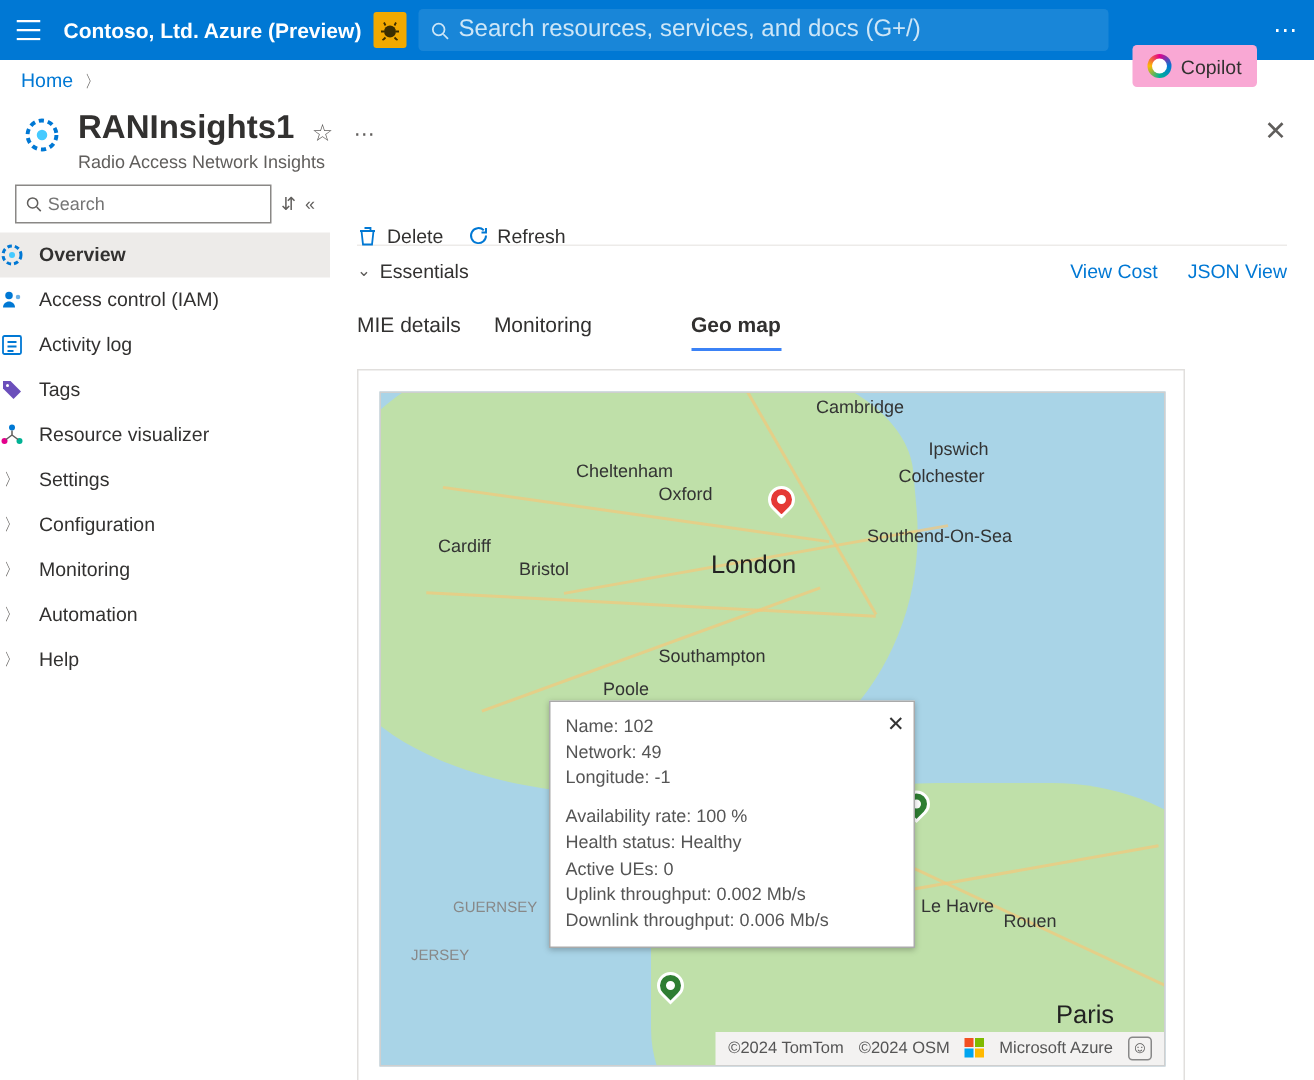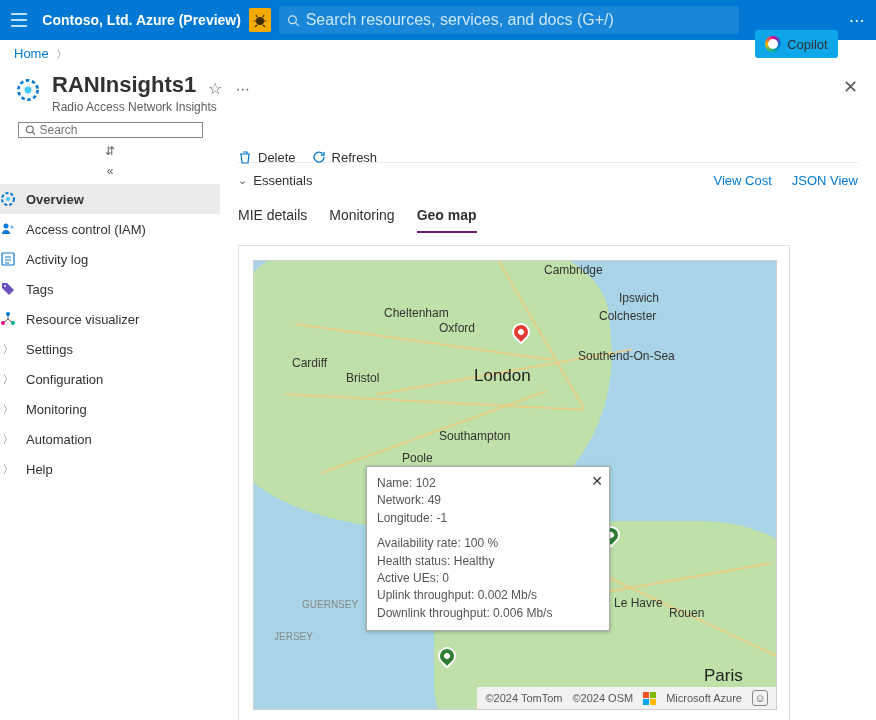--- a/index.html
+++ b/index.html
@@ -7,21 +7,21 @@
 
   
   .topbar { height: 40px; background: #0078d4; display: flex; align-items: center; padding: 0 8px; gap: 8px; color: #fff; }
   .topbar .hamburger { width: 24px; height: 24px; display:flex;align-items:center;justify-content:center; cursor:pointer; }
   .topbar .product { font-weight:600; font-size:14px; margin-left:4px; white-space:nowrap; }
   .topbar .bug { width:24px;height:24px;background:#f2a900;display:flex;align-items:center;justify-content:center;border-radius:2px; }
   .topbar .search { flex:0 0 460px; height:28px; background:#1986d8; border-radius:3px; display:flex; align-items:center; padding:0 8px; color:#cde6f7; gap:6px; }
   .topbar .search input { background:transparent;border:none;outline:none;color:#000000;font-size:16px;width:100%; }
   .topbar .search input::placeholder { color:#cde6f7; }
   .topbar .spacer { flex:1; }
-  .topbar .copilot { height:28px; background:#0ea5e9; border-radius:3px; display:flex; align-items:center; padding:0 10px; gap:6px; color:#323130; font-weight:500;margin-top:48px;}
+  .topbar .copilot { height:28px; background:#f9a8d4; border-radius:3px; display:flex; align-items:center; padding:0 10px; gap:6px; color:#323130; font-weight:500;margin-top:48px;}
   .topbar .more { width:24px; text-align:center; cursor:pointer; font-size:16px;}
 
   
   .breadcrumb { padding: 6px 14px; font-size:13px; }
   .breadcrumb a { color:#0078d4; text-decoration:none; }
   .breadcrumb .chev { color:#605e5c; margin:0 4px; font-size:11px;}
 
   
   .page-head { display:flex; align-items:flex-start; padding: 4px 14px 8px 14px; gap:10px;justify-content:space-between; }
   .page-head .res-icon { width:28px;height:28px;margin-top:4px; }
@@ -29,21 +29,21 @@
   .page-head .titleblock .sub { font-size:12px; color:#605e5c; margin-top:2px; }
   .page-head .star { color:#605e5c; margin-left:8px; cursor:pointer; font-size:16px; display:inline-block; vertical-align:middle;}
   .page-head .hdots { color:#605e5c; margin-left:10px; cursor:pointer; font-size:14px; display:inline-block; vertical-align:middle;}
   .page-head .close { margin-left:auto; cursor:pointer; font-size:18px; color:#605e5c; padding:4px; }
 
   
   .body { display:flex; height: calc(720px - 40px - 30px - 56px); }
 
   
   .sidebar { width: 220px; border-right: none; padding-right:0; }
-  .sidebar .searchline { display:flex; align-items:center; gap:6px; margin:0 10px 6px 10px;flex-direction:column; }
+  .sidebar .searchline { display:flex; align-items:center; gap:6px; margin:0 10px 6px 10px; }
   .sidebar .searchbox { flex:1; height:26px; border:1px solid #8a8886; display:flex; align-items:center; padding:0 6px; gap:4px; font-size:12px; }
   .sidebar .searchbox input { border:none; outline:none; width:100%; font-size:12px; }
   .sidebar .expand { cursor:pointer; color:#605e5c; font-size:12px;}
   .sidebar .collapse { cursor:pointer; color:#605e5c; font-size:12px;}
   .sidebar ul { list-style:none; }
   .sidebar li { height:30px; display:flex; align-items:center; gap:10px; cursor:pointer; font-size:13px;}
   .sidebar li.active { background:#edebe9; font-weight:600; }
   .sidebar li .icon { width:16px; height:16px; display:flex; align-items:center; justify-content:center; flex-shrink:0;}
   .chevron-right { color:#605e5c; font-size:11px;}
 
@@ -53,21 +53,21 @@
   .toolbar .tbtn { display:flex; align-items:flex-start; gap:6px; cursor:pointer; font-size:13px; color:#323130;margin-top:32px; }
   .toolbar .tbtn .ticn { color:#0078d4; }
   .divider { height:1px; background:#edebe9; margin-bottom:0; }
   .essentials { display:flex; align-items:center; height:34px; font-size:13px; }
   .essentials .caret { margin-right:6px; cursor:pointer; color:#605e5c; font-size:11px;}
   .essentials .elabel { font-weight:400; }
   .essentials .links { margin-left:auto; display:flex; gap:20px; }
   .essentials .links a { color:#0078d4; text-decoration:none; font-size:13px;}
   .tabs { display:flex; gap:22px; border-bottom:none; margin-top:4px; font-size:14px; }
   .tabs .tab { padding:6px 0 8px 0; cursor:pointer; color:#323130; }
-  .tabs .tab.active { border-bottom:2px solid #701a75; font-weight:600; }
+  .tabs .tab.active { border-bottom:2px solid #3b82f6; font-weight:600;margin-left:44px; }
 
   
   .mapwrap { border:1px solid #e1dfdd; margin-top:12px; padding:14px; width: 552px; }
   .map { position:relative; width:524px; height:450px; background: #a9d4e7; overflow:hidden; border:1px solid #cfcfcf; }
   .land { position:absolute; background:#bfe0a9; }
   .uk { left:-40px; top:-30px; width:400px; height:300px; border-radius: 40% 60% 50% 70% / 50% 40% 70% 50%; transform: rotate(-5deg);}
   .france { left:180px; top:260px; width:420px; height:300px; border-radius: 50% 40% 30% 60% / 40% 50% 60% 50%; }
   .roads { position:absolute; inset:0; }
   .road { position:absolute; background:#f4c77a; height:2px; opacity:0.7;}
   .citylabel { position:absolute; font-size:12px; color:#333; white-space:nowrap;}

